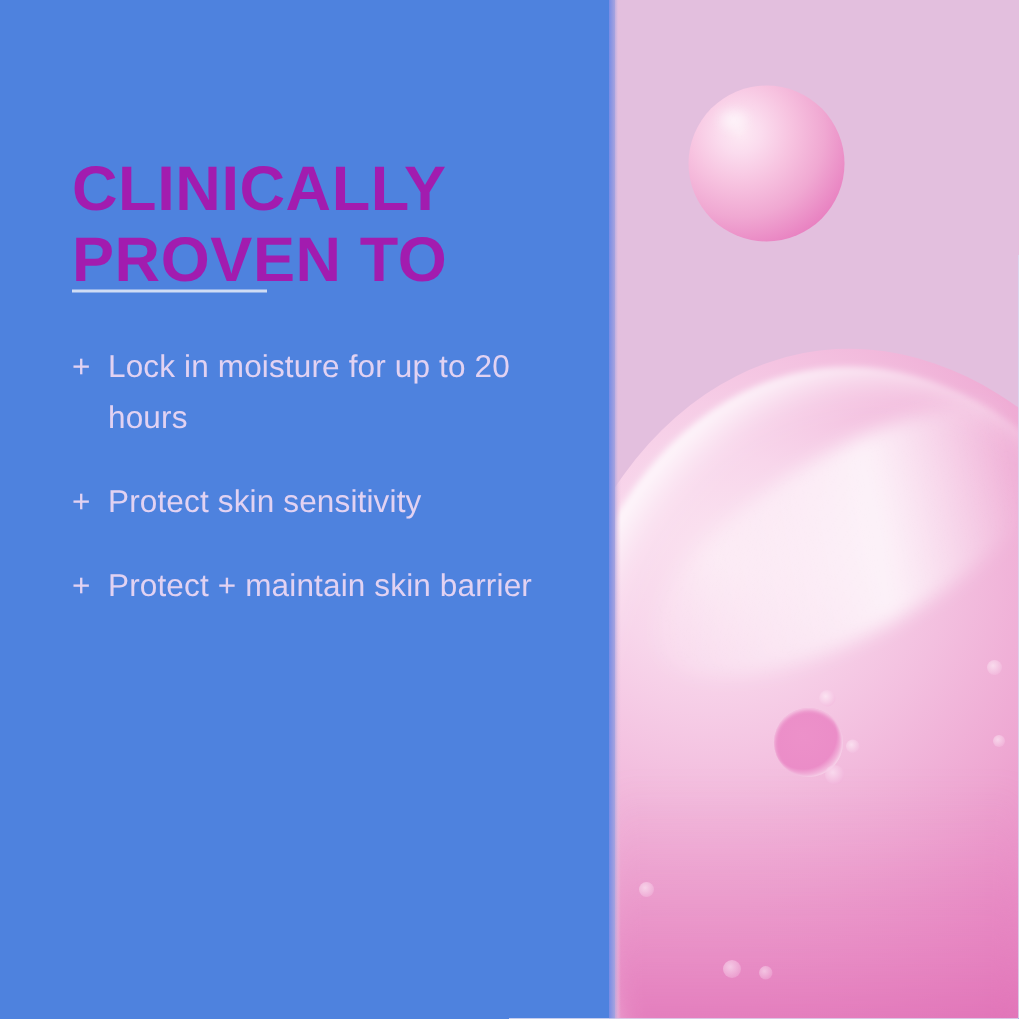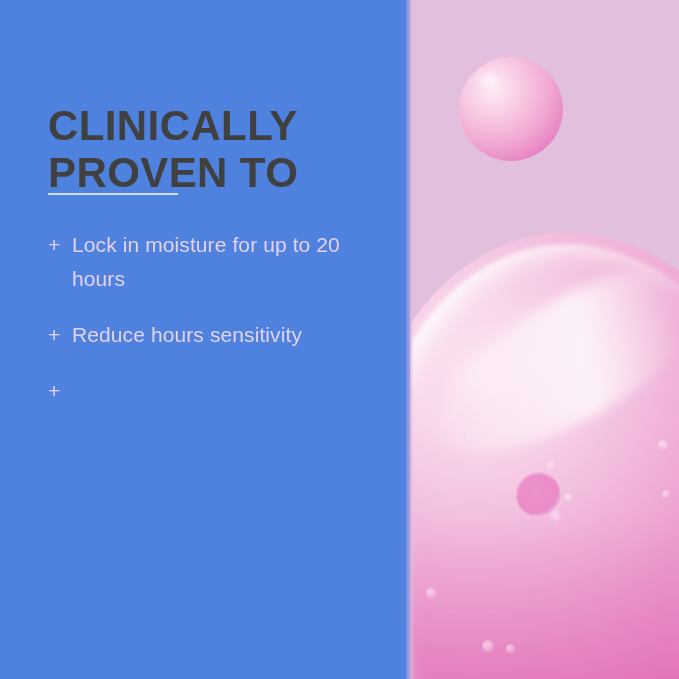--- a/index.html
+++ b/index.html
@@ -36,21 +36,21 @@
       rgba(227,191,222,0) 100%);
     z-index: 6;
     pointer-events: none;
   }
 
   .headline {
     position: absolute;
     left: 48px;
     top: 74px;
     width: 340px;
-    color: #404040;
+    color: #a21caf;
     font-size: 42px;
     line-height: 47px;
     font-weight: bold;
     letter-spacing: 0.4px;
     text-transform: uppercase;
     z-index: 8;
   }
 
   .divider {
     position: absolute;
@@ -247,22 +247,23 @@
 
   <div class="bullets">
 
     <div class="bullet-row">
       <span class="bullet-mark">+</span>
       <span class="bullet-text">Lock in moisture for up to 20 hours</span>
     </div>
 
     <div class="bullet-row">
       <span class="bullet-mark">+</span>
-      <span class="bullet-text">Reduce hours sensitivity</span>
+      <span class="bullet-text">Protect skin sensitivity</span>
     </div>
 
     <div class="bullet-row">
       <span class="bullet-mark">+</span>
+      <span class="bullet-text">Protect + maintain skin barrier</span>
     </div>
 
   </div>
 
 </div>
 
 </body></html>

